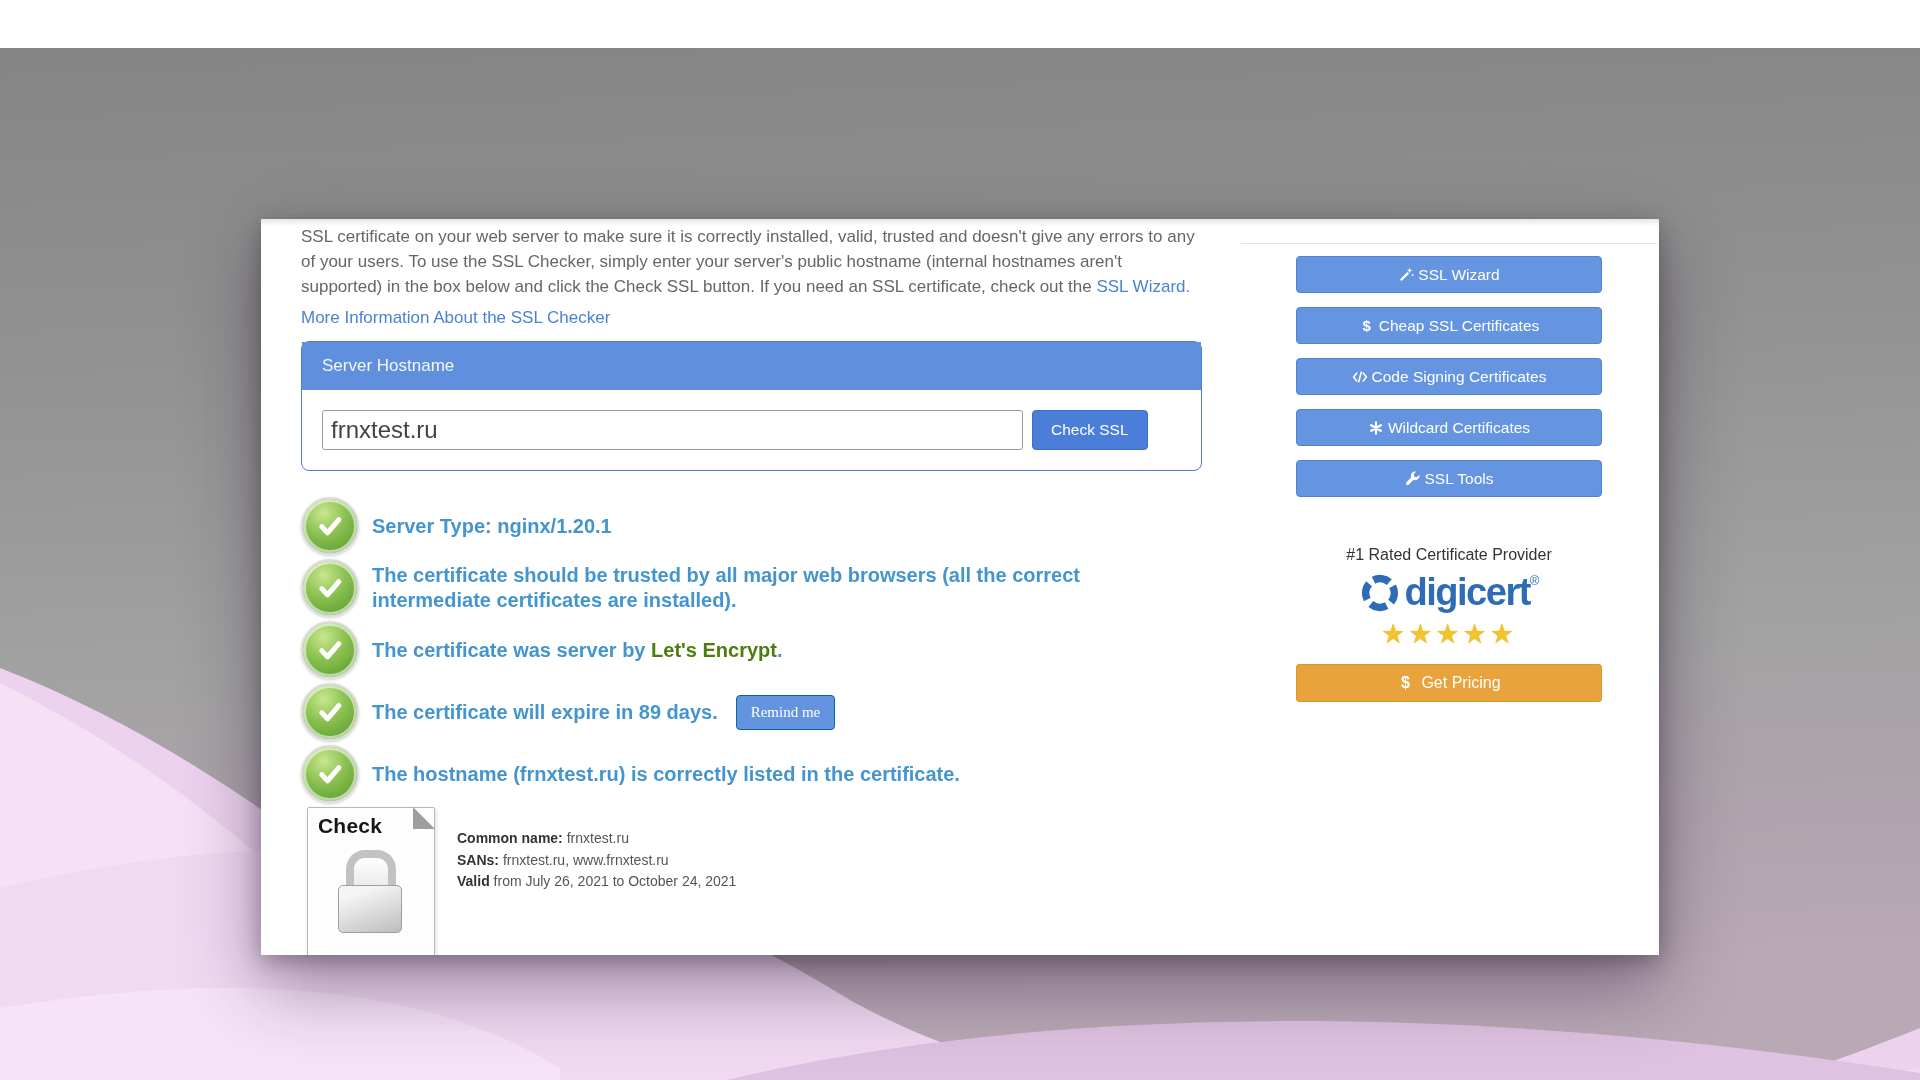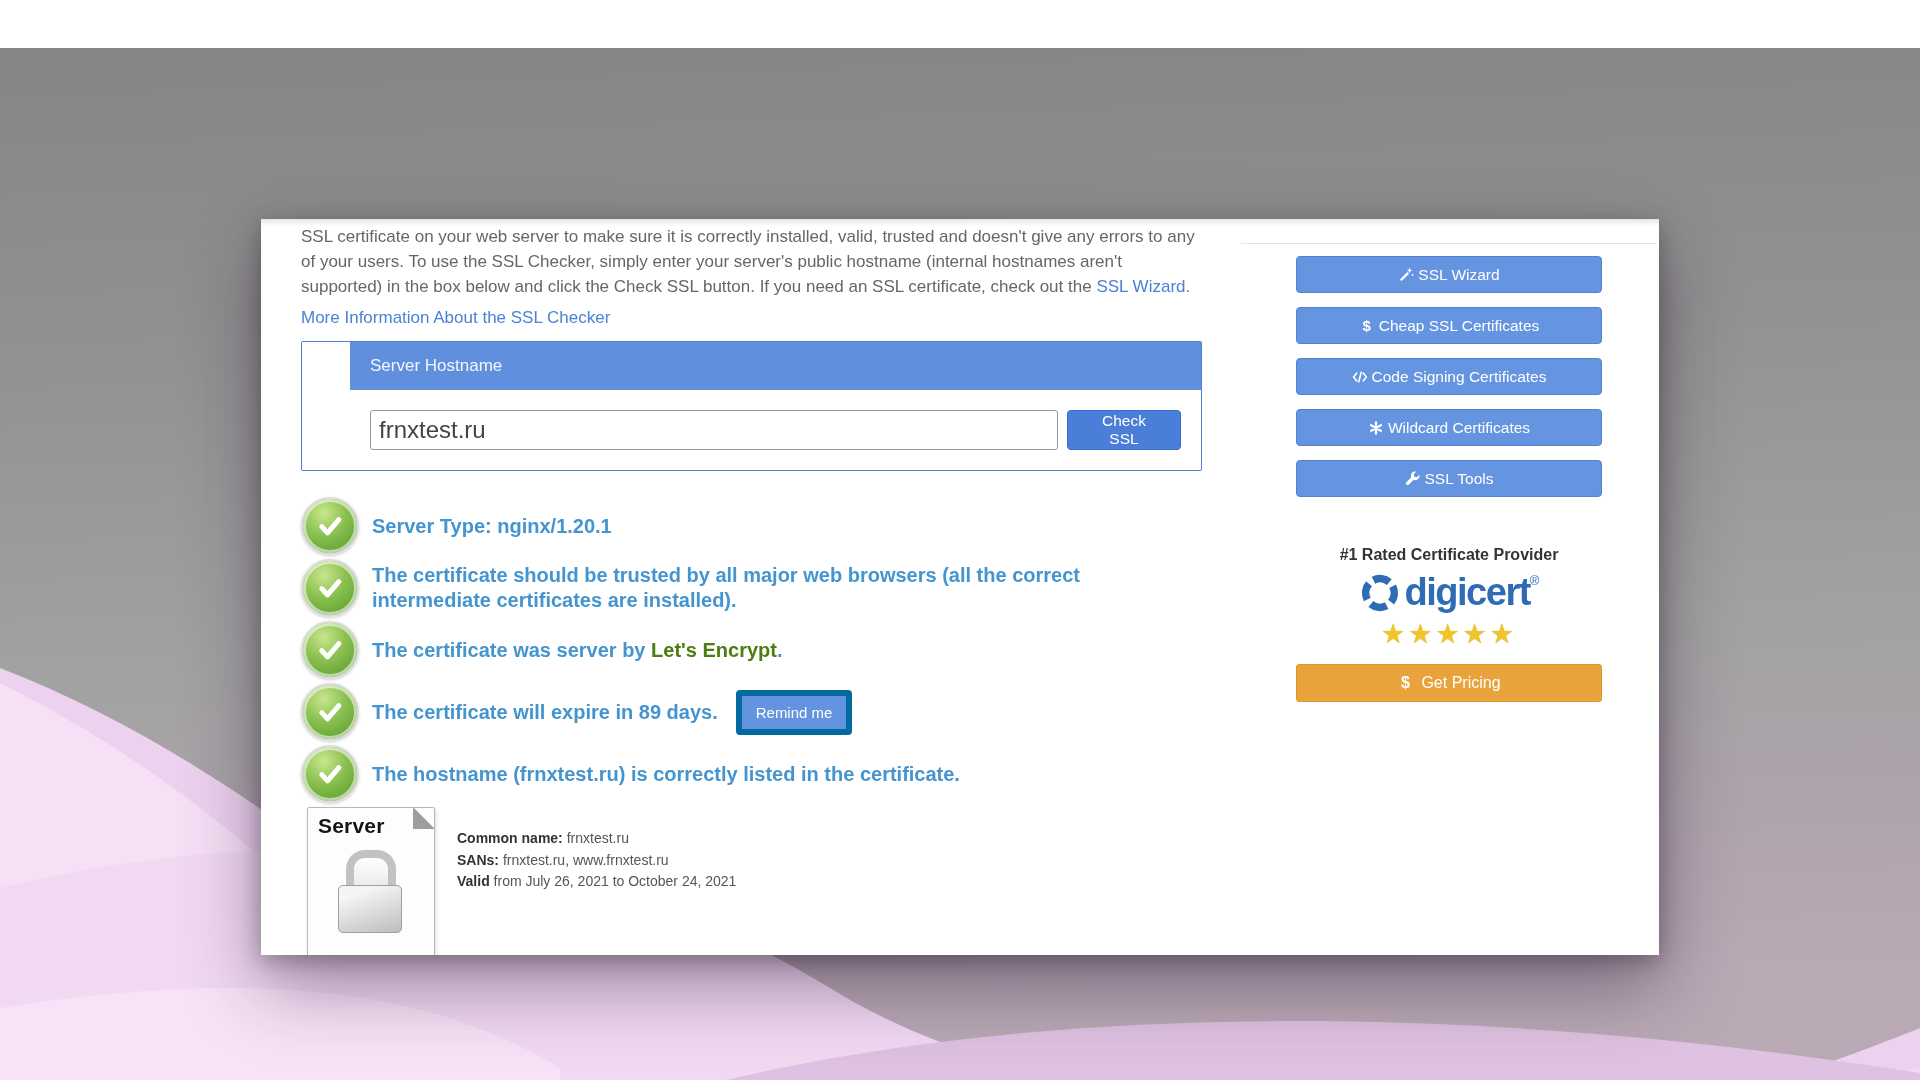--- a/index.html
+++ b/index.html
@@ -13,40 +13,40 @@
     box-shadow:0 30px 70px rgba(45,25,55,.45),0 6px 20px rgba(0,0,0,.28);overflow:hidden;}
   .window::before{content:"";position:absolute;left:0;top:0;right:0;height:7px;
     background:linear-gradient(rgba(0,0,0,.10),rgba(0,0,0,0));pointer-events:none;}
 
   .main{position:absolute;left:40px;top:0;width:901px;}
   .intro{margin:5px 0 0;font-size:17px;line-height:25px;color:#666;}
   a.link{color:#4a82d6;text-decoration:none;cursor:pointer;}
   .more-info{display:inline-block;margin-top:9px;font-size:17px;}
 
   
-  .panel{margin-top:13px;border:1px solid #4d7ed2;border-radius:2px;padding-left:48px;}
+  .panel{margin-top:13px;border:1px solid #4d7ed2;border-radius:8px;}
   .panel-head{background:#6090dd;color:#f2f6ff;font-size:17px;padding:14px 20px;}
   .panel-body{padding:20px;display:flex;align-items:center;}
   .host-input{width:683px;height:36px;border:1px solid #999;border-radius:3px;padding:1px 8px;
     font-size:24px;color:#444;font-family:"Liberation Sans","DejaVu Sans",sans-serif;outline:none;}
   .check-btn{margin-left:9px;height:40px;padding:0 18px;background:#4a7ed8;border:1px solid #3a6ec6;
     border-radius:4px;color:#fff;font-size:15.5px;cursor:pointer;}
 
   
   .results{margin-top:26px;}
   .row{display:flex;align-items:center;min-height:54px;margin-bottom:4px;}
   .check{flex:0 0 54px;width:54px;height:54px;border-radius:50%;
     background:radial-gradient(circle at 38% 26%,#c8e78e,#8cc152 42%,#6cab3b 72%,#589330 95%);
     border:2px solid #dcdcdc;box-shadow:inset 0 0 0 3px rgba(255,255,255,.55),0 1px 3px rgba(0,0,0,.2);
     display:flex;align-items:center;justify-content:center;}
   .check svg{width:34px;height:34px;}
   .rtext{margin-left:13px;font-size:20px;font-weight:bold;color:#4495cf;line-height:25px;}
   .rtext .dark{color:#4d7c0f;}
-  .remind-btn{margin-left:18px;background:#6494e0;border:6px solid #0369a1;border-radius:4px;
-    color:#fff;font-size:15px;padding:8px 14px;cursor:pointer;}
+  .remind-btn{margin-left:18px;background:#6494e0;border:1px solid #0369a1;border-radius:4px;
+    color:#fff;font-size:15px;padding:8px 14px;cursor:pointer;font-family:Liberation Serif, serif;}
 
   
   .certblock{display:flex;margin-top:3px;}
   .doc{position:relative;margin-left:6px;width:126px;height:150px;background:#fdfdfd;
     border:1px solid #b9b9b9;border-radius:2px;box-shadow:1px 2px 4px rgba(0,0,0,.15);}
   .doc::before{content:"";position:absolute;top:-1px;right:-1px;width:0;height:0;
     border-style:solid;border-width:0 22px 22px 0;border-color:#9e9e9e transparent;}
   .doc-label{font-size:21px;font-weight:800;color:#151515;margin:6px 0 0 10px;letter-spacing:.2px;}
   .padlock{position:absolute;left:50%;top:42px;transform:translateX(-50%);width:66px;}
   .shackle{width:34px;height:30px;margin:0 auto;border:8px solid #c2c2c2;border-bottom:none;
@@ -58,21 +58,21 @@
 
   
   .sidebar{position:absolute;left:980px;top:0;width:416px;}
   .divider{margin-top:24px;border-top:1px solid #e4e4e4;}
   .side-btns{width:306px;margin:12px auto 0;}
   .side-btn{display:flex;align-items:center;justify-content:center;gap:4px;width:100%;height:37px;
     margin-bottom:14px;background:#6595e1;border:1px solid #5182cd;border-radius:4px;color:#fff;
     font-size:15.5px;cursor:pointer;font-family:"Liberation Sans","DejaVu Sans",sans-serif;}
   .btn-ico{display:inline-flex;align-items:center;justify-content:center;width:16px;height:16px;
     font-weight:bold;font-size:15px;color:#fff;}
-  .rated{margin-top:49px;text-align:center;font-size:16px;font-weight:bold;color:#333;}
+  .rated{margin-top:49px;text-align:center;font-size:16px;font-weight:normal;color:#333;}
   .brand{margin-top:7px;display:flex;align-items:center;justify-content:center;cursor:pointer;}
   .brand-word{font-size:38px;font-weight:bold;color:#2e6cb5;letter-spacing:-1.5px;margin-left:4px;}
   .brand-reg{font-size:13px;color:#2e6cb5;align-self:flex-start;margin-top:2px;}
   .stars{margin-top:4px;text-align:center;font-size:27px;letter-spacing:3px;color:#f1c42e;
     text-shadow:0 0 1px #d9a81c;}
   .pricing-btn{display:flex;align-items:center;justify-content:center;gap:8px;width:306px;height:38px;
     margin:14px auto 0;background:#e9a33d;border:1px solid #dc9731;border-radius:3px;color:#fff;
     font-size:16px;cursor:pointer;font-family:"Liberation Sans","DejaVu Sans",sans-serif;}
   .pricing-btn .btn-ico{font-size:16px;}
 </style>
@@ -151,21 +151,21 @@
                 <path d="M14 28 l9 10 l18 -21" stroke="#fff" stroke-width="8" fill="none" stroke-linecap="round" stroke-linejoin="round"></path>
               </svg>
             </span>
           <span class="rtext">The hostname (frnxtest.ru) is correctly listed in the certificate.</span>
         </div>
 
       </div>
 
       <div class="certblock">
         <div class="doc">
-          <div class="doc-label">Server</div>
+          <div class="doc-label">Check</div>
           <div class="padlock">
             <div class="shackle"></div>
             <div class="lockbody"></div>
           </div>
 
         </div>
         <div class="certinfo">
           <div><b>Common name:</b><span> frnxtest.ru</span></div>
           <div><b>SANs:</b><span> frnxtest.ru, www.frnxtest.ru</span></div>
           <div><b>Valid</b><span> from July 26, 2021 to October 24, 2021</span></div>

